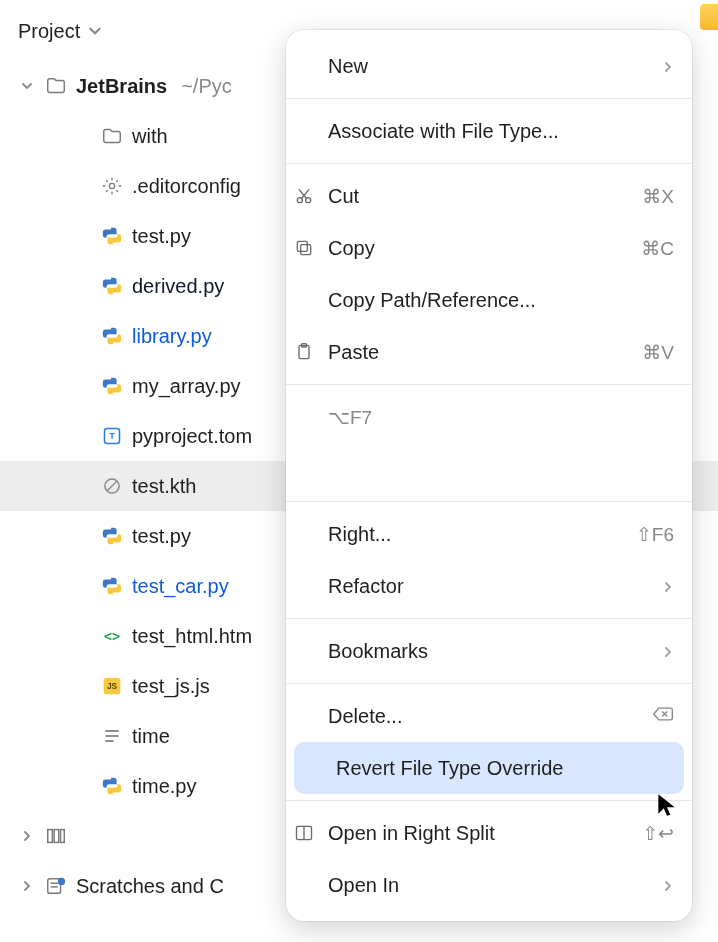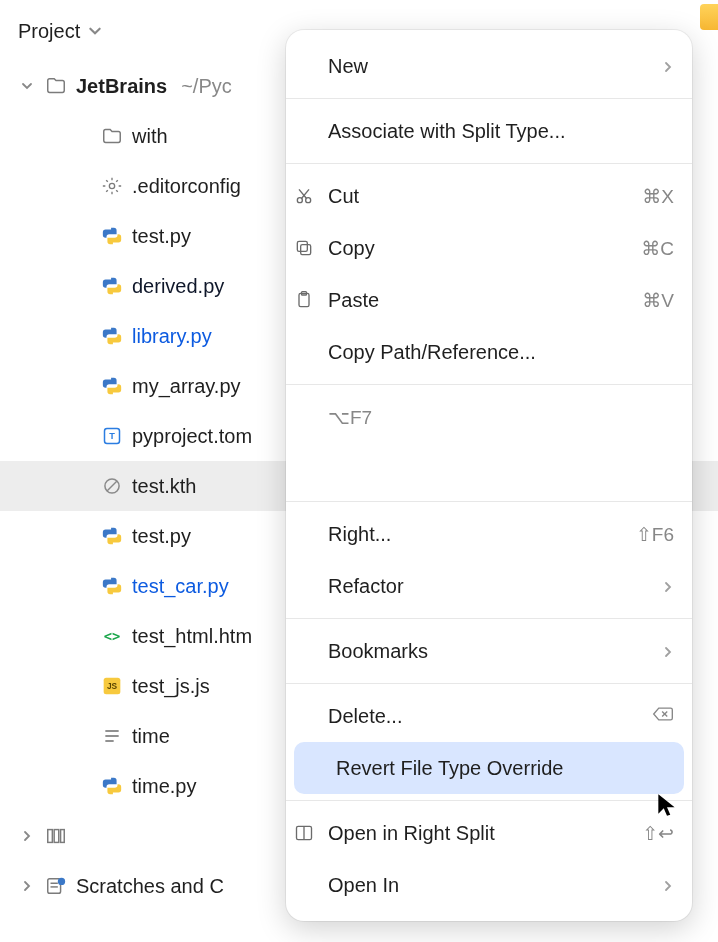--- a/index.html
+++ b/index.html
@@ -279,21 +279,21 @@
       <div class="menu-item">
         <span class="menu-icon empty"></span>
         <span class="menu-label">New</span>
         <span class="sub-chev"><svg width="12" height="12" viewBox="0 0 12 12">
             <path d="M4 2l4 4-4 4" stroke="#a0a0a0" stroke-width="1.8" fill="none" stroke-linecap="round"></path>
           </svg></span>
       </div>
       <div class="menu-sep"></div>
       <div class="menu-item">
         <span class="menu-icon empty"></span>
-        <span class="menu-label">Associate with Split Type...</span>
+        <span class="menu-label">Associate with File Type...</span>
       </div>
       <div class="menu-sep"></div>
       <div class="menu-item">
         <span class="menu-icon">
           <svg width="20" height="20" viewBox="0 0 24 24" stroke="#6b6b6b" stroke-width="1.6" fill="none">
             <circle cx="7" cy="17" r="3"></circle>
             <circle cx="17" cy="17" r="3"></circle>
             <line x1="9" y1="15" x2="18" y2="4"></line>
             <line x1="15" y1="15" x2="6" y2="4"></line>
           </svg>
@@ -305,32 +305,32 @@
         <span class="menu-icon">
           <svg width="20" height="20" viewBox="0 0 24 24" stroke="#6b6b6b" stroke-width="1.6" fill="none">
             <rect x="8" y="8" width="12" height="12" rx="2"></rect>
             <rect x="4" y="4" width="12" height="12" rx="2"></rect>
           </svg>
         </span>
         <span class="menu-label">Copy</span>
         <span class="menu-shortcut">⌘C</span>
       </div>
       <div class="menu-item">
+        <span class="menu-icon empty"></span>
+        <span class="menu-label">Copy Path/Reference...</span>
+      </div>
+      <div class="menu-item">
         <span class="menu-icon">
           <svg width="20" height="20" viewBox="0 0 24 24" stroke="#6b6b6b" stroke-width="1.6" fill="none">
             <rect x="6" y="4" width="12" height="16" rx="2"></rect>
             <rect x="9" y="2" width="6" height="4" rx="1"></rect>
           </svg>
         </span>
         <span class="menu-label">Paste</span>
         <span class="menu-shortcut">⌘V</span>
-      </div>
-      <div class="menu-item">
-        <span class="menu-icon empty"></span>
-        <span class="menu-label">Copy Path/Reference...</span>
       </div>
       <div class="menu-sep"></div>
       <div class="menu-item">
         <span class="menu-icon empty"></span>
         <span class="menu-shortcut">⌥F7</span>
       </div>
       <div class="menu-item">
         <span class="menu-icon empty"></span>
       </div>
       <div class="menu-sep"></div>

